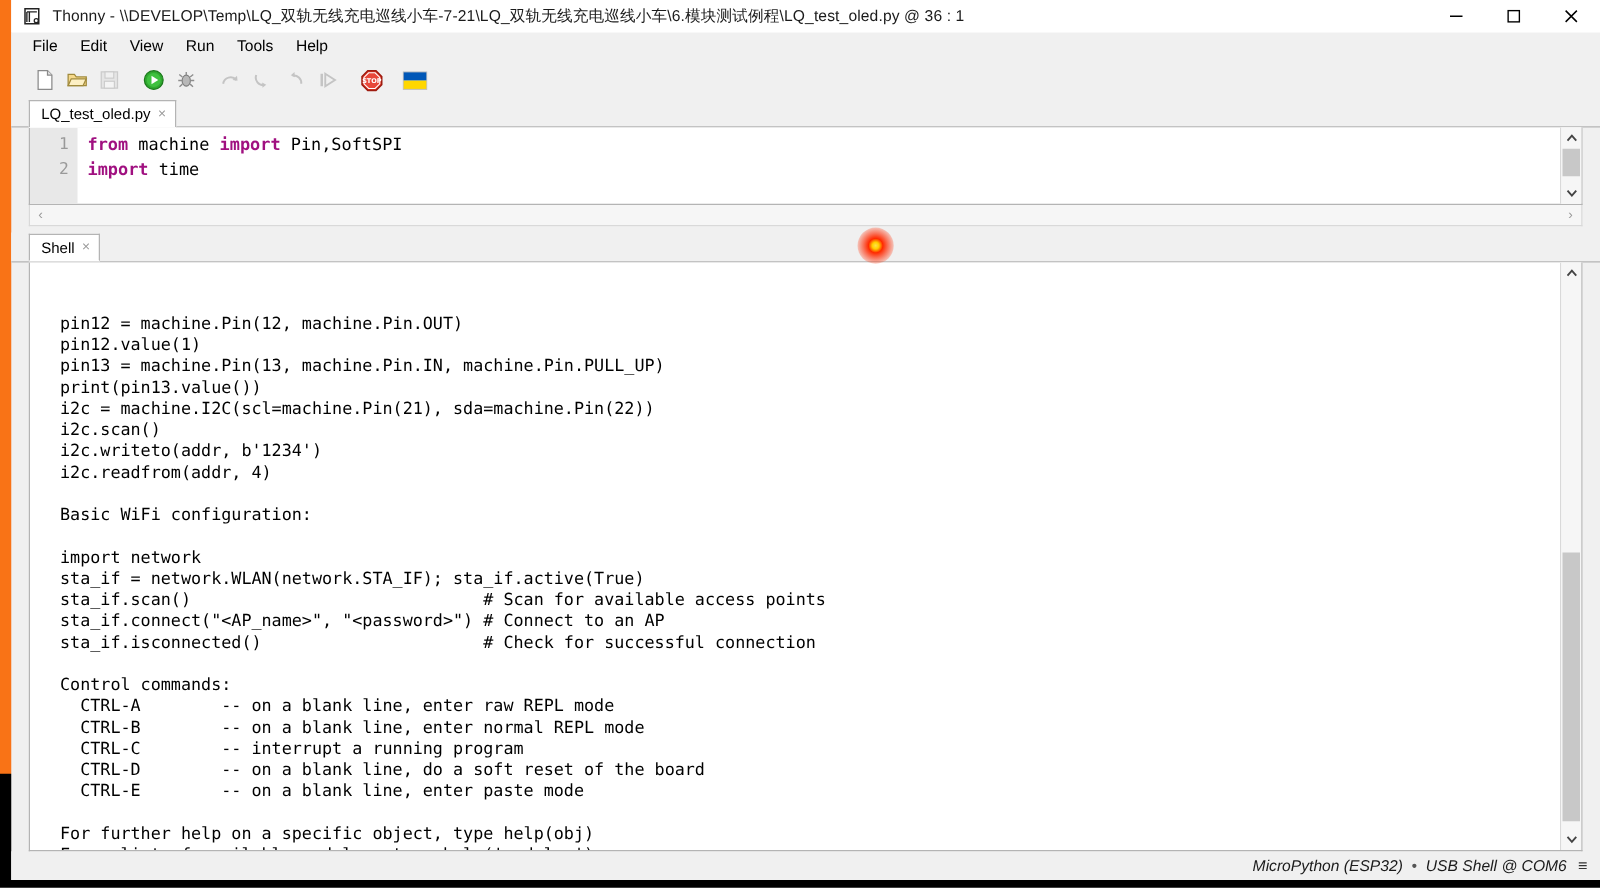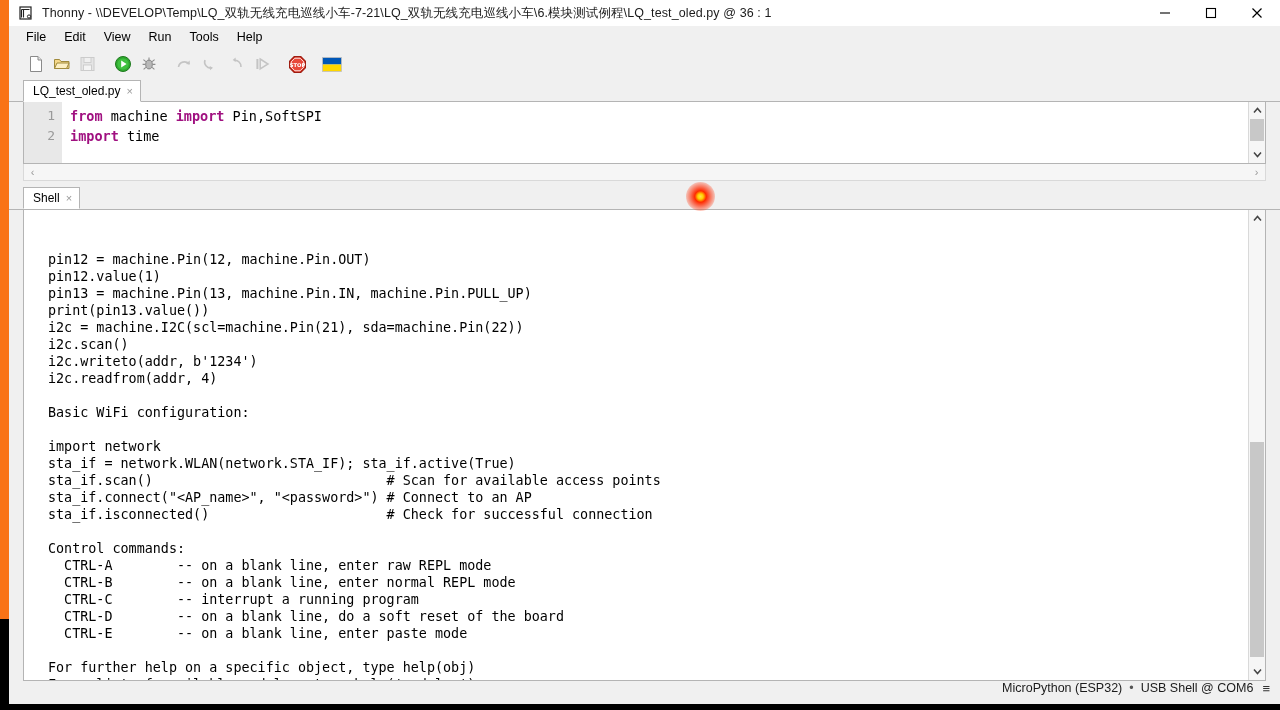--- a/index.html
+++ b/index.html
@@ -215,24 +215,25 @@
     width: 1px; height: 14px;
     background: #000;
     vertical-align: -2px;
     margin-left: 6px;
   }
 
   
   .statusbar {
     flex: 0 0 23px; height: 23px;
     background: #f0f0f0;
-    display: flex; align-items: flex-start; justify-content: flex-end;
+    display: flex; align-items: center; justify-content: flex-end;
     padding-right: 10px;
     font-size: 12.5px; color: #1b1b1b;
     gap: 7px;
+    font-style: italic;
   }
   .sb-dot { color: #555; }
   .sb-ham { font-size: 13px; color: #333; margin-left: 2px; }
 
   
   .clickmark {
     position: absolute;
     left: 686px; top: 182px;
     width: 29px; height: 29px;
     border-radius: 50%;

